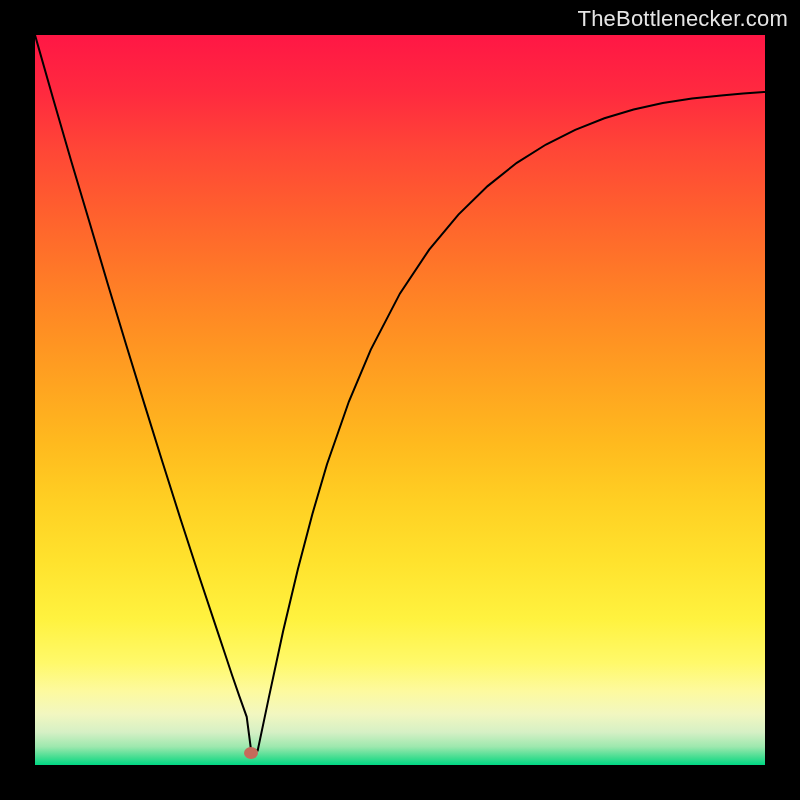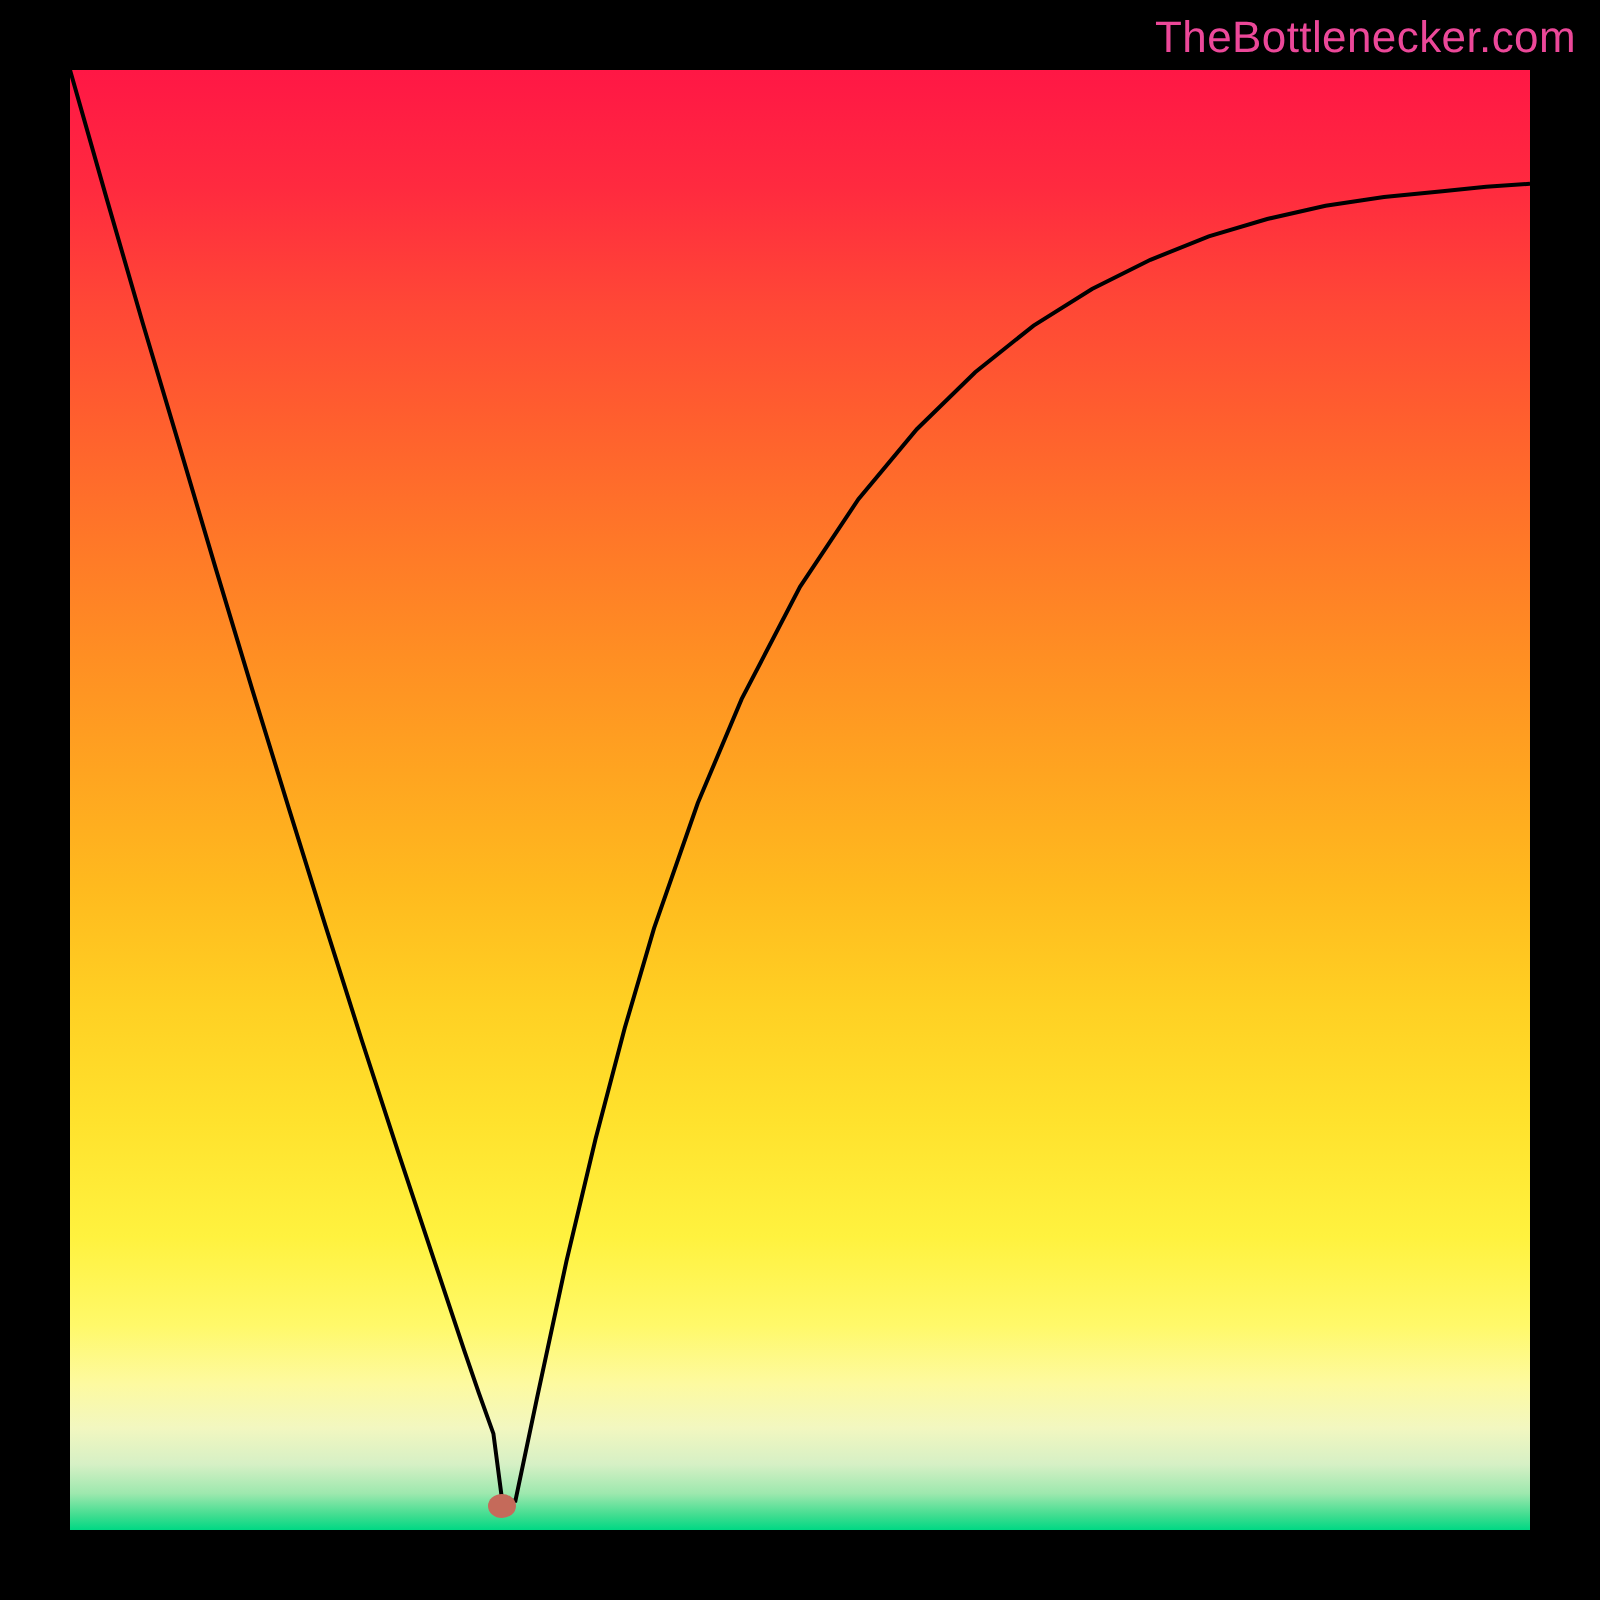--- a/index.html
+++ b/index.html
@@ -21,21 +21,21 @@
     left: 35px;
     top: 35px;
     width: 730px;
     height: 730px;
     overflow: hidden;
   }
   .watermark {
     position: absolute;
     top: 6px;
     right: 12px;
-    color: #ec4899;
+    color: #e5e5e5;
     font-size: 22px;
     font-weight: 500;
     letter-spacing: 0.2px;
   }
   .marker {
     position: absolute;
     width: 14px;
     height: 12px;
     border-radius: 50% / 50%;
     background: #c56a5a;

